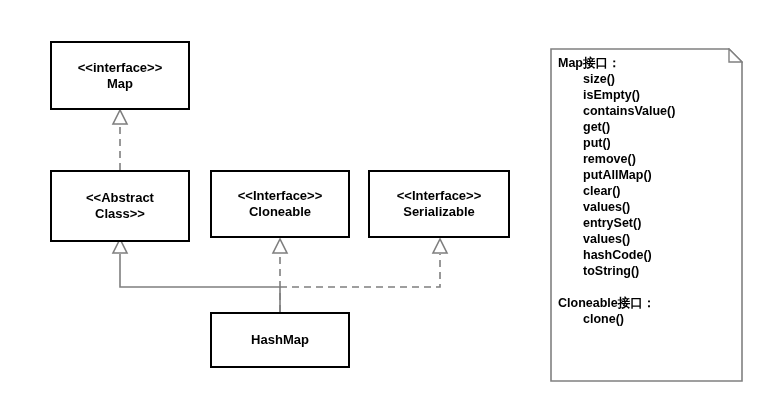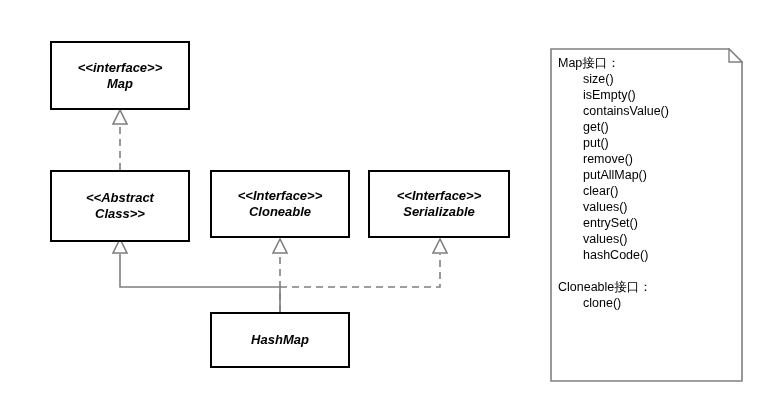--- a/index.html
+++ b/index.html
@@ -21,21 +21,20 @@
   }
   .class-box {
     position: absolute;
     background: #ffffff;
     border: 2px solid #000000;
     display: flex;
     flex-direction: column;
     align-items: center;
     justify-content: center;
     text-align: center;
-    font-style: italic;
   }
   .class-box .cline {
     font-size: 13px;
     font-weight: bold;
     line-height: 16px;
     color: #000000;
     white-space: nowrap;
   }
   .box-map          { left: 50px;  top: 41px;  width: 140px; height: 69px; }
   .box-abstractmap  { left: 50px;  top: 170px; width: 140px; height: 72px; }
@@ -50,20 +49,21 @@
   .note svg.note-shape {
     position: absolute;
     left: 0; top: 0;
     width: 193px; height: 334px;
   }
   .note-text {
     position: absolute;
     left: 0; top: 0; right: 0; bottom: 0;
     padding: 7px 8px;
     color: #000000;
+    font-weight: bold;
   }
   .note-text .nline {
     font-size: 12.5px;
     line-height: 16px;
     white-space: nowrap;
   }
   .note-text .method { padding-left: 25px; }
   .note-text .spacer { height: 16px; }
 </style>
 </head>
@@ -122,19 +122,20 @@
       <div class="nline method">containsValue()</div>
       <div class="nline method">get()</div>
       <div class="nline method">put()</div>
       <div class="nline method">remove()</div>
       <div class="nline method">putAllMap()</div>
       <div class="nline method">clear()</div>
       <div class="nline method">values()</div>
       <div class="nline method">entrySet()</div>
       <div class="nline method">values()</div>
       <div class="nline method">hashCode()</div>
+      <div class="nline method">toString()</div>
       <div class="spacer"></div>
       <div class="nline">Cloneable接口：</div>
       <div class="nline method">clone()</div>
     </div>
   </div>
 
 </div>
 
 </body></html>

